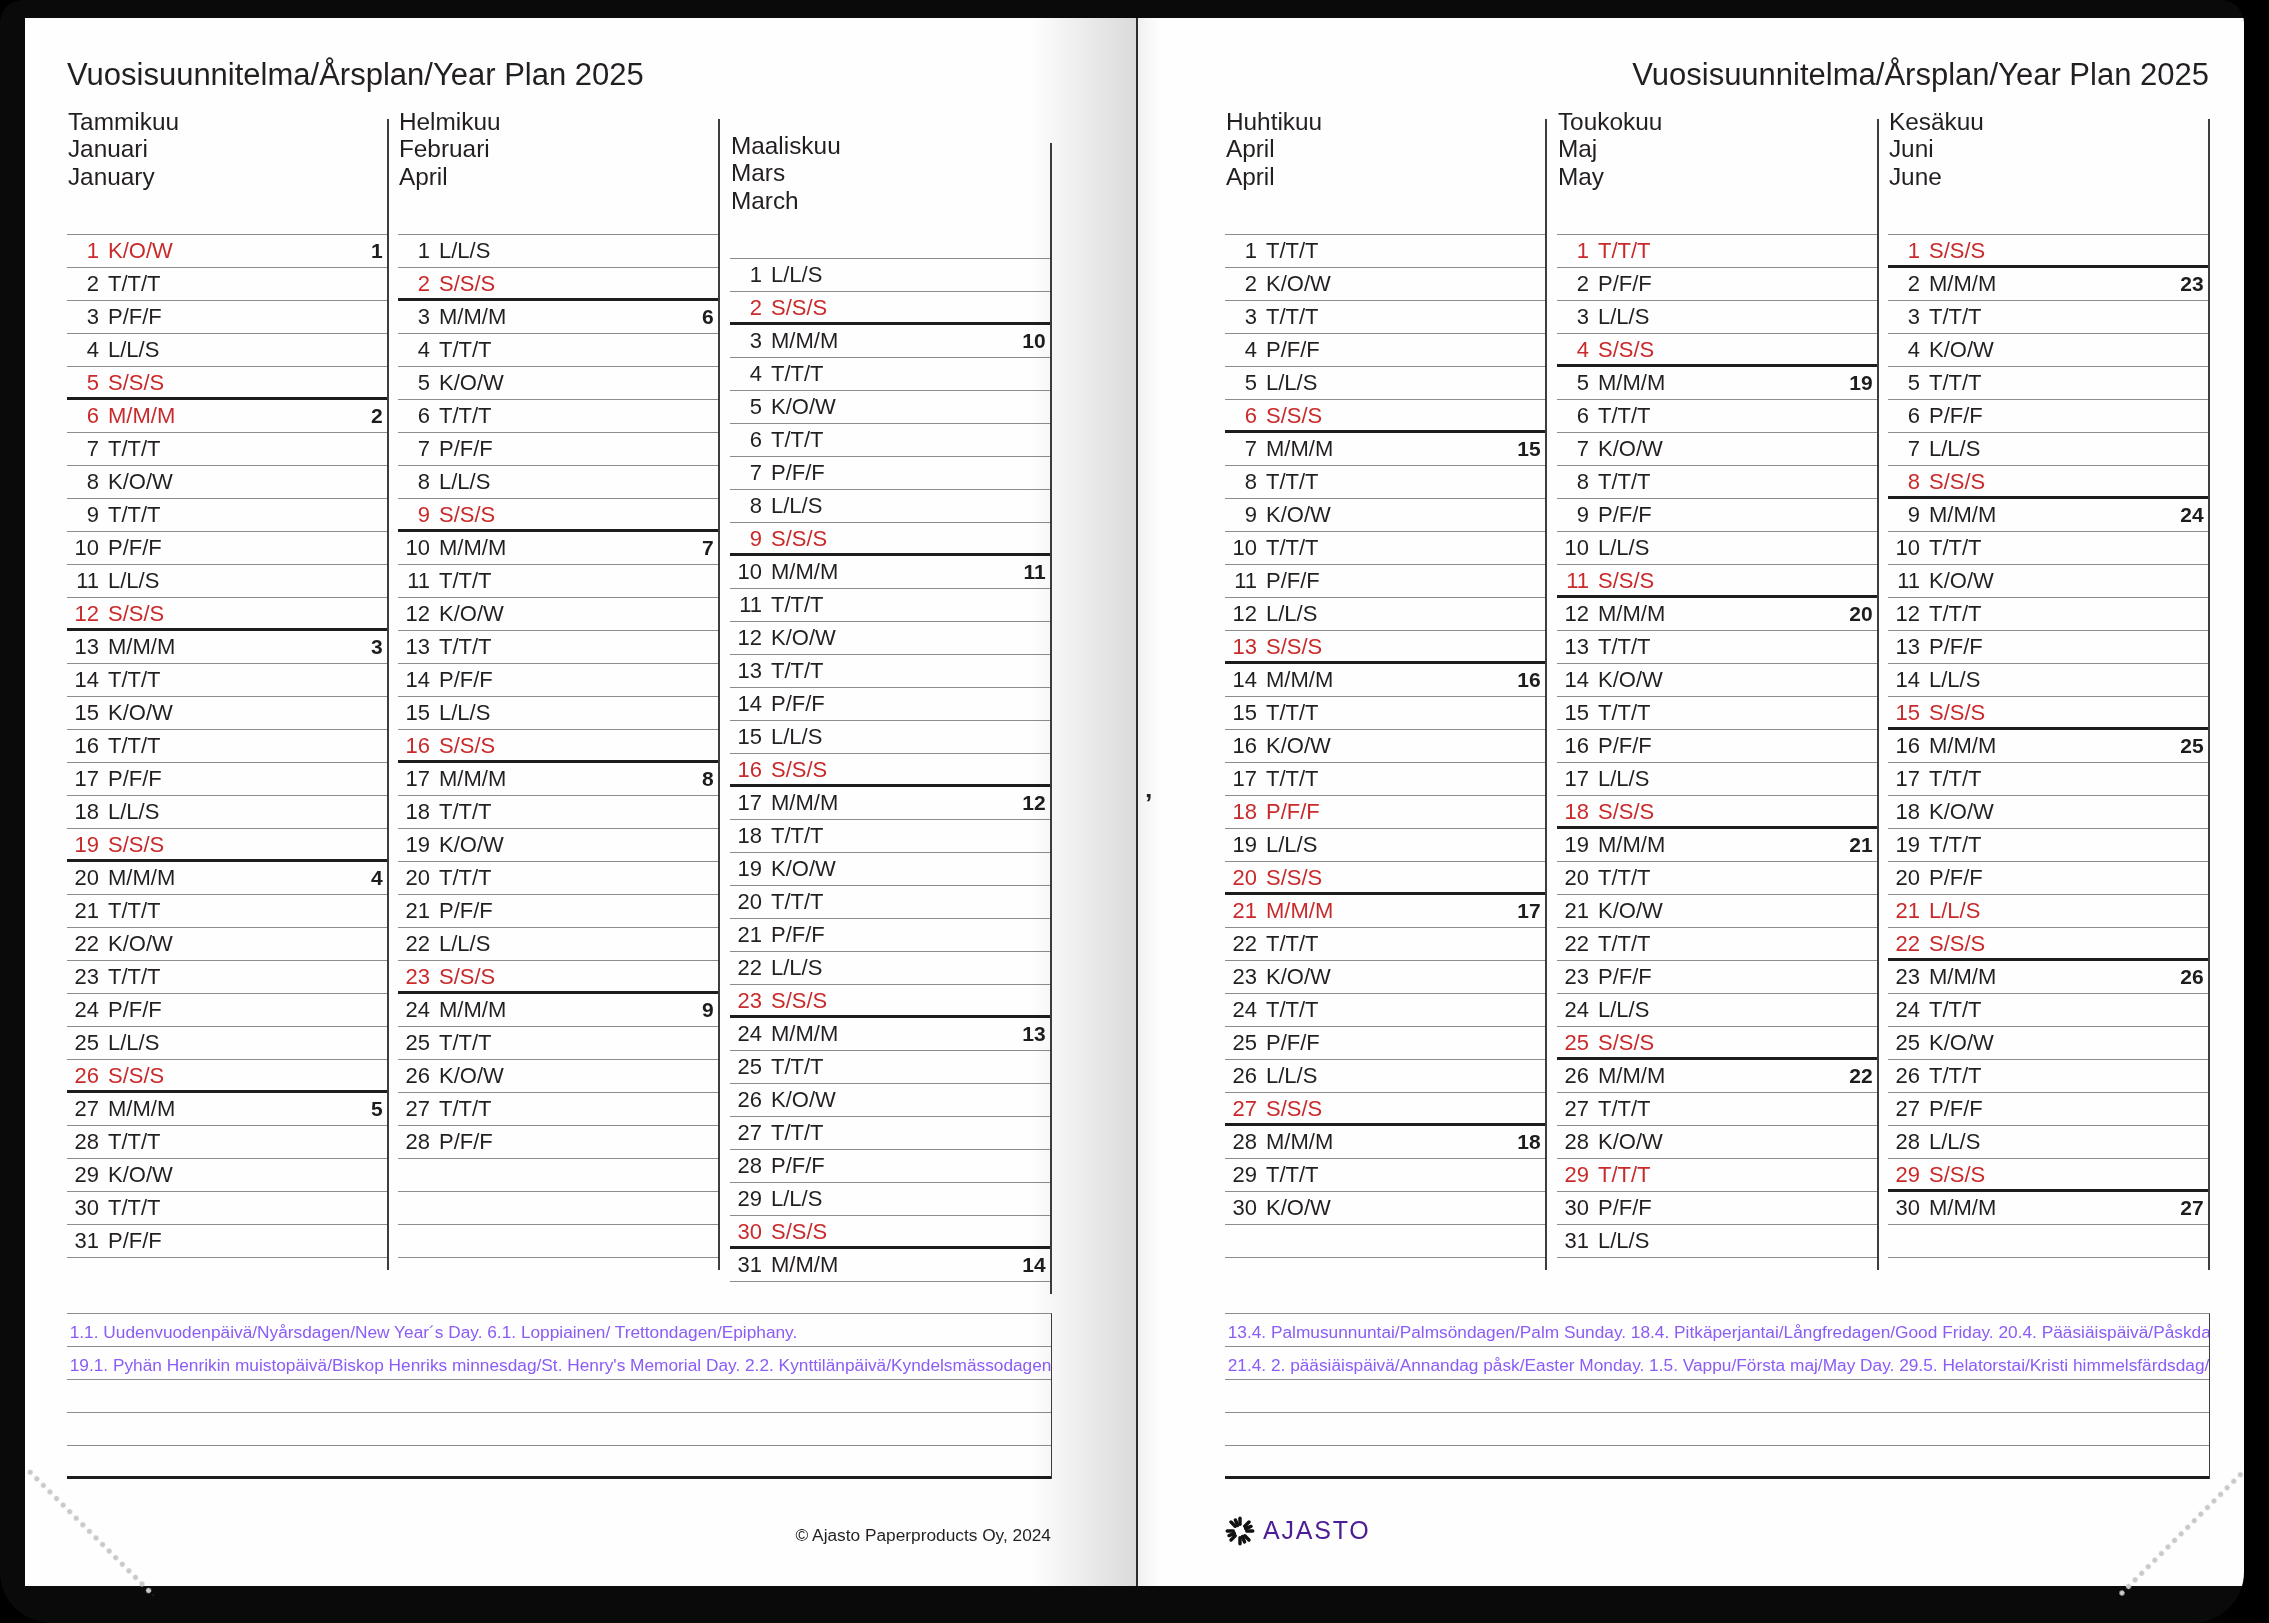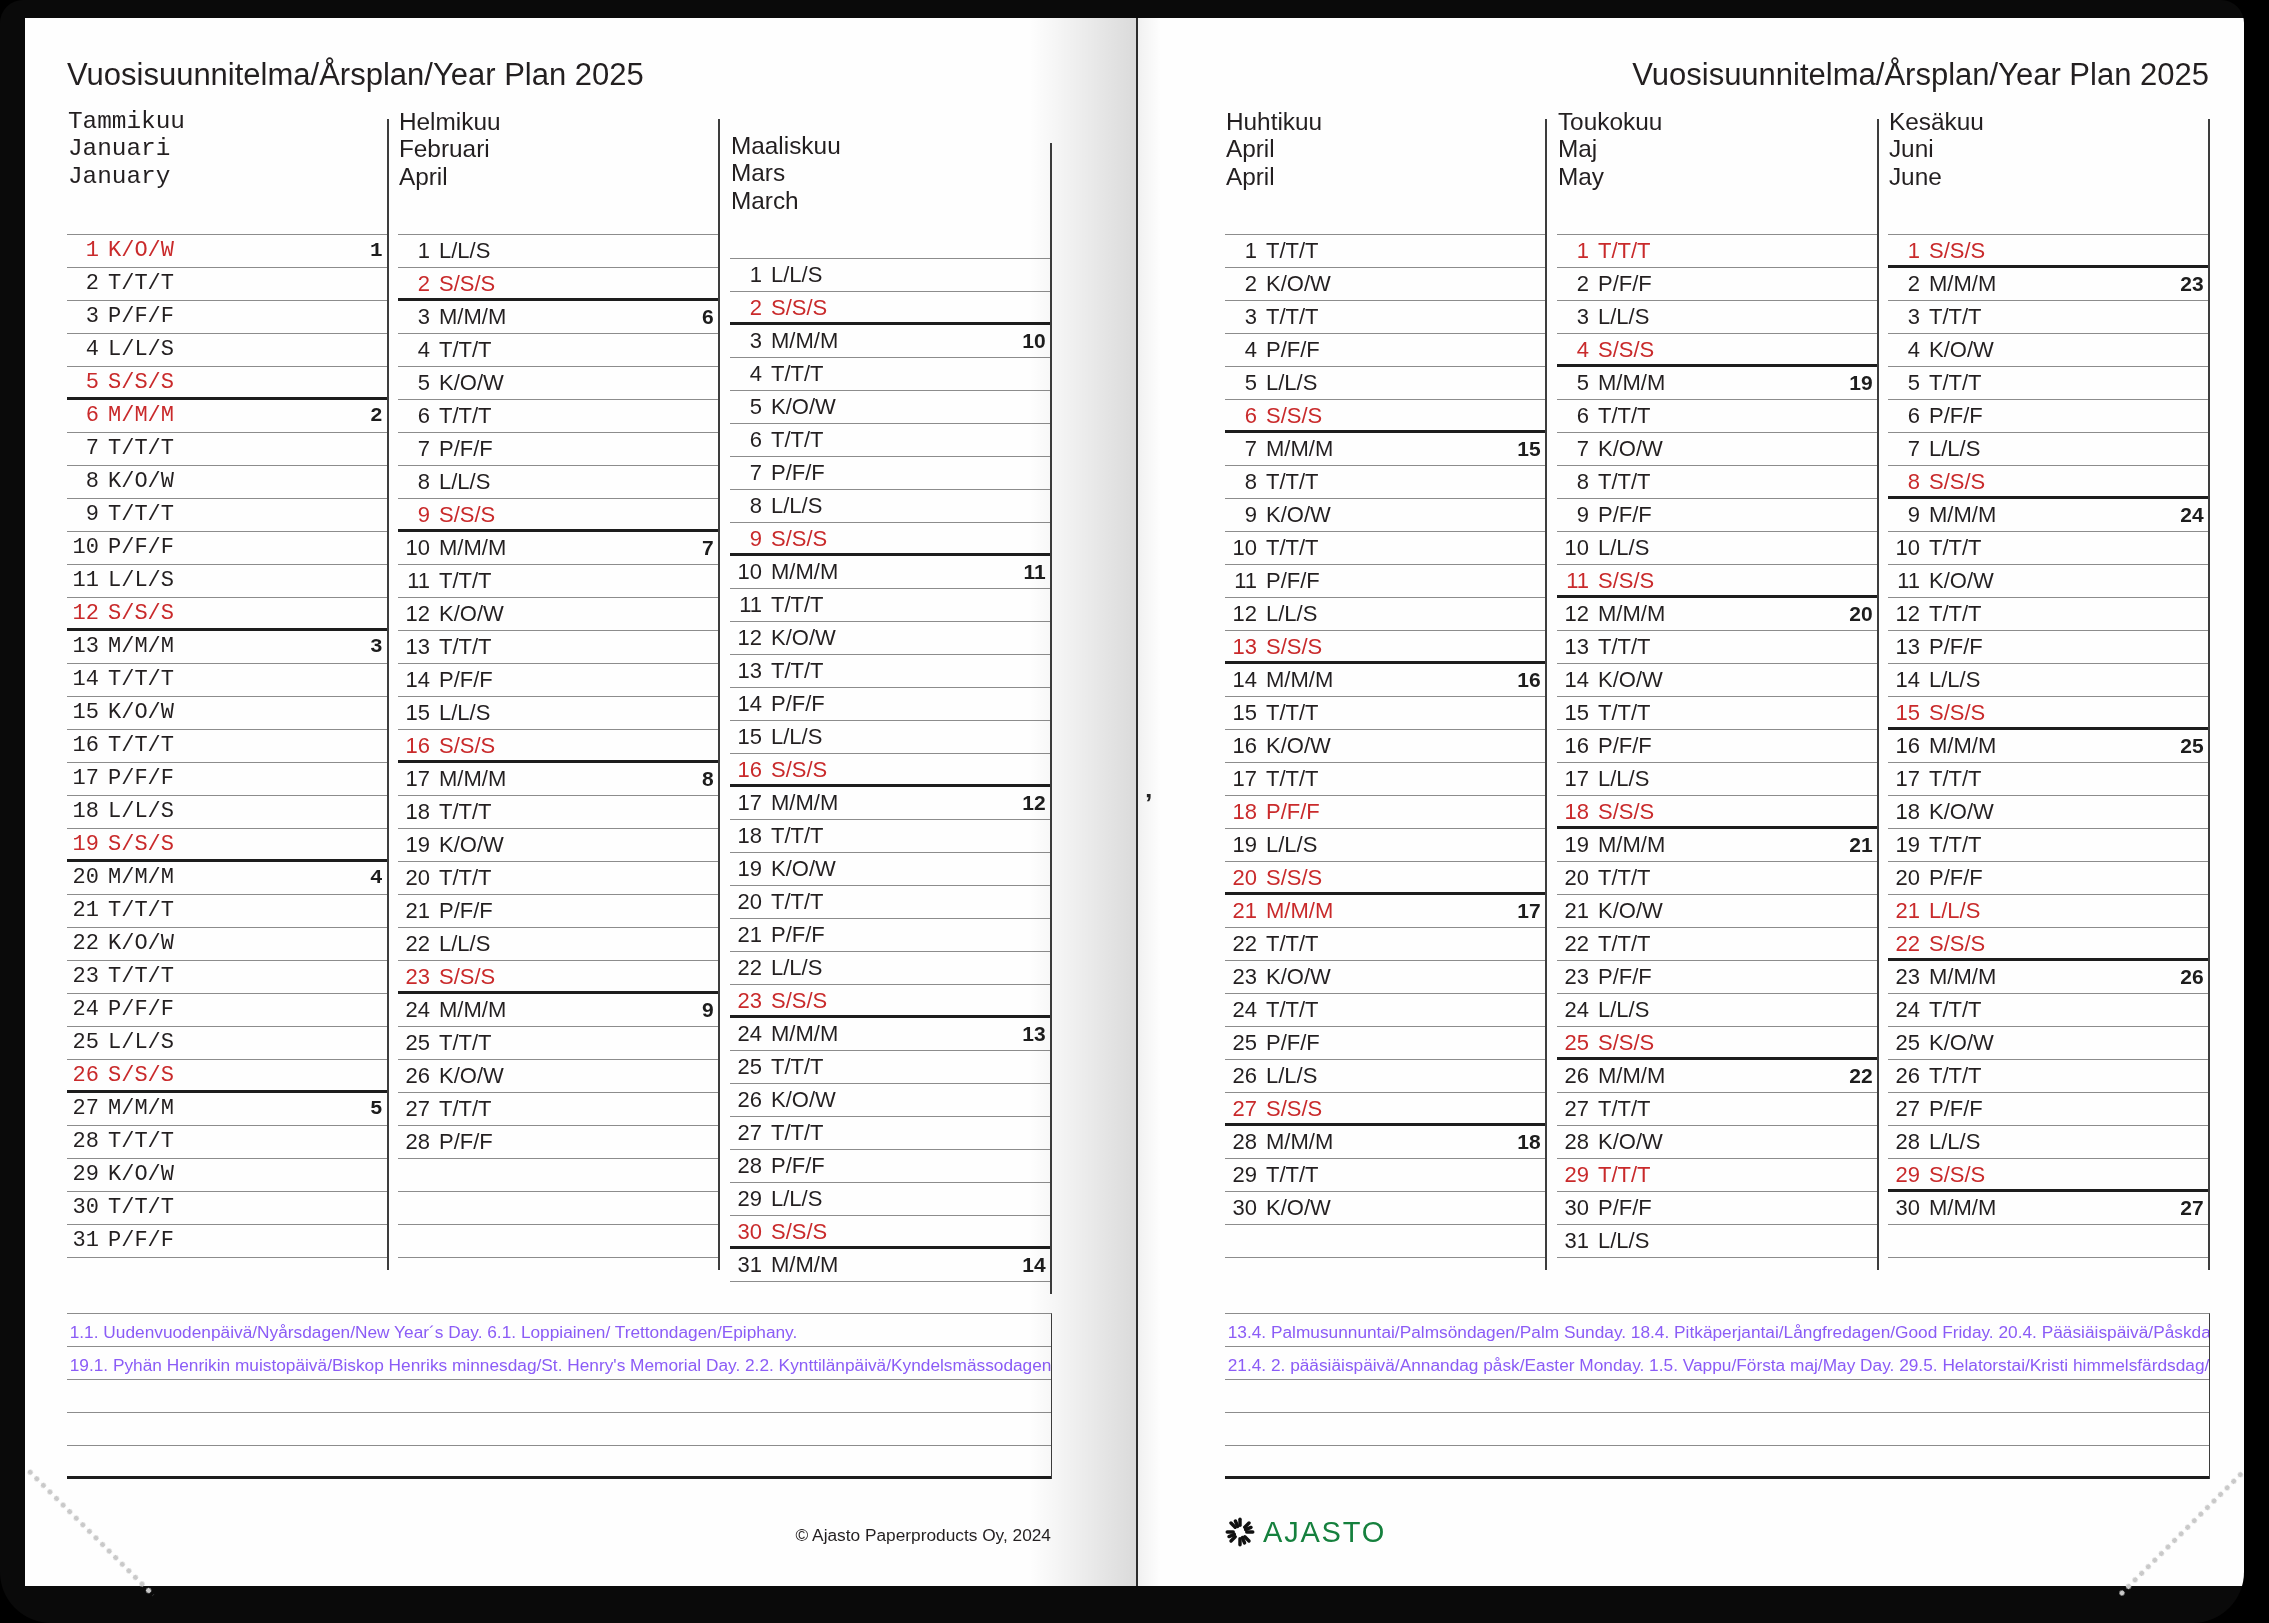--- a/index.html
+++ b/index.html
@@ -12,21 +12,21 @@
   #left-page .spine-shadow{position:absolute;right:0;top:0;width:106px;height:100%;
      background:linear-gradient(to right,rgba(0,0,0,0),rgba(0,0,0,0.14));pointer-events:none;}
   #right-page .spine-shadow{position:absolute;left:0;top:0;width:23px;height:100%;
      background:linear-gradient(to right,rgba(0,0,0,0.05),rgba(0,0,0,0));pointer-events:none;}
 
   .title{position:absolute;top:39px;font-size:31px;color:#231f20;white-space:nowrap;}
   #left-page .title{left:42px;}
   #right-page .title{right:36px;}
 
   .month{position:absolute;top:90px;width:321px;height:1162px;}
-  .m0{left:42px;font-family:Liberation Mono, monospace;} .m1{left:373px;} .m2{left:705px;margin-top:24px;}
+  .m0{left:42px;} .m1{left:373px;} .m2{left:705px;margin-top:24px;}
   .m3{left:87px;} .m4{left:419px;} .m5{left:750px;}
 
   .month-header{position:absolute;top:0;left:0.9px;font-size:24.4px;line-height:27.5px;
      color:#231f20;white-space:pre-line;}
   .vrule{position:absolute;right:-0.9px;top:11.5px;height:1151px;width:1.8px;background:#3d3d3d;}
   .grid{position:absolute;top:126px;left:0;right:0;border-top:1.8px solid #8c8c8c;}
   .row{position:relative;height:33px;border-bottom:1.8px solid #8c8c8c;box-sizing:border-box;
      color:#231f20;}
   .row.sunday{border-bottom:3.1px solid #1d1d1d;}
   .row.red{color:#c92a2b;}
@@ -39,21 +39,21 @@
   #left-page .notes{left:42px;}
   #right-page .notes{left:87px;}
   .nrow{height:33px;border-bottom:1.8px solid #8c8c8c;box-sizing:border-box;
      font-size:17.3px;color:#8b5cf6;padding:8px 0 0 2.7px;white-space:nowrap;overflow:hidden;}
   .nrow.last{border-bottom:3.1px solid #1d1d1d;}
 
   .copyright{position:absolute;top:1507px;left:42px;width:984px;text-align:right;
      font-size:17.3px;color:#231f20;}
 
   .logo{position:absolute;top:1498px;left:87px;display:flex;align-items:center;gap:8px;}
-  .logo-text{font-size:29px;letter-spacing:1.8px;color:#15803d;}
+  .logo-text{font-size:25px;letter-spacing:1.8px;color:#4c1d95;}
   .gutter-mark{position:absolute;left:7px;top:770px;font-size:26.6px;font-weight:bold;color:#222;}
 
   .corner-dots{position:absolute;width:177px;height:6.2px;
      background-image:radial-gradient(circle at 3.1px 3.1px,#c9c9c9 2.3px,rgba(0,0,0,0) 3px);
      background-size:9.3px 6.2px;background-repeat:repeat-x;}
   #dots-left{left:28px;top:1467px;transform:rotate(45deg);transform-origin:0 50%;}
   #dots-right{left:2068px;top:1467px;transform:rotate(-45deg);transform-origin:100% 50%;}
 </style>
 </head>
 <body>

